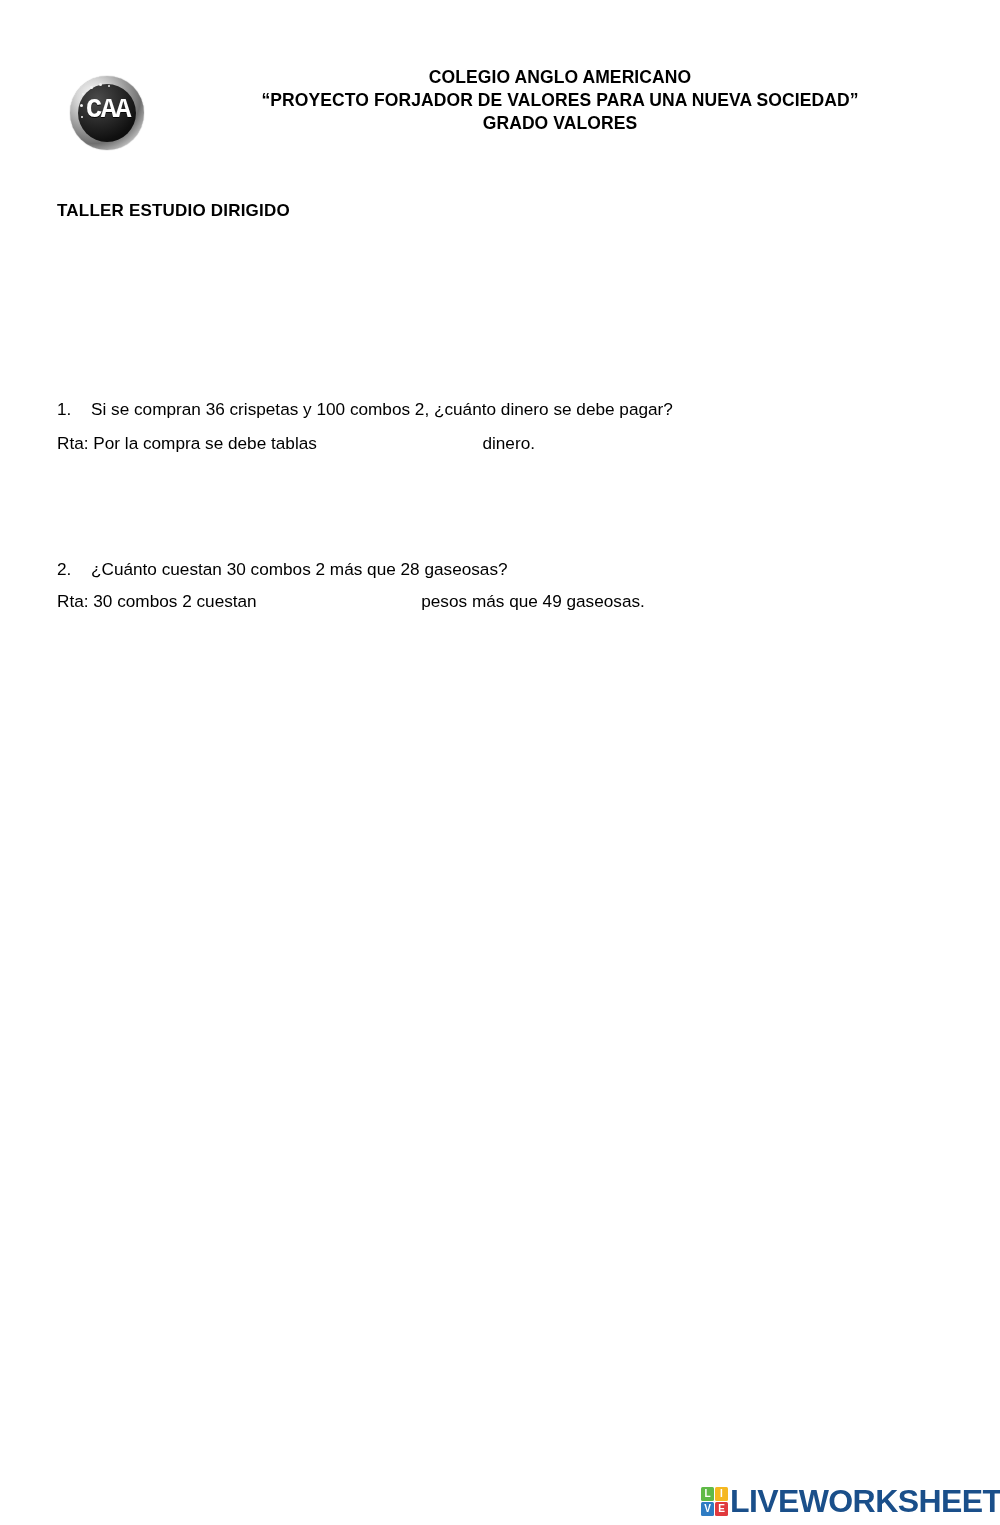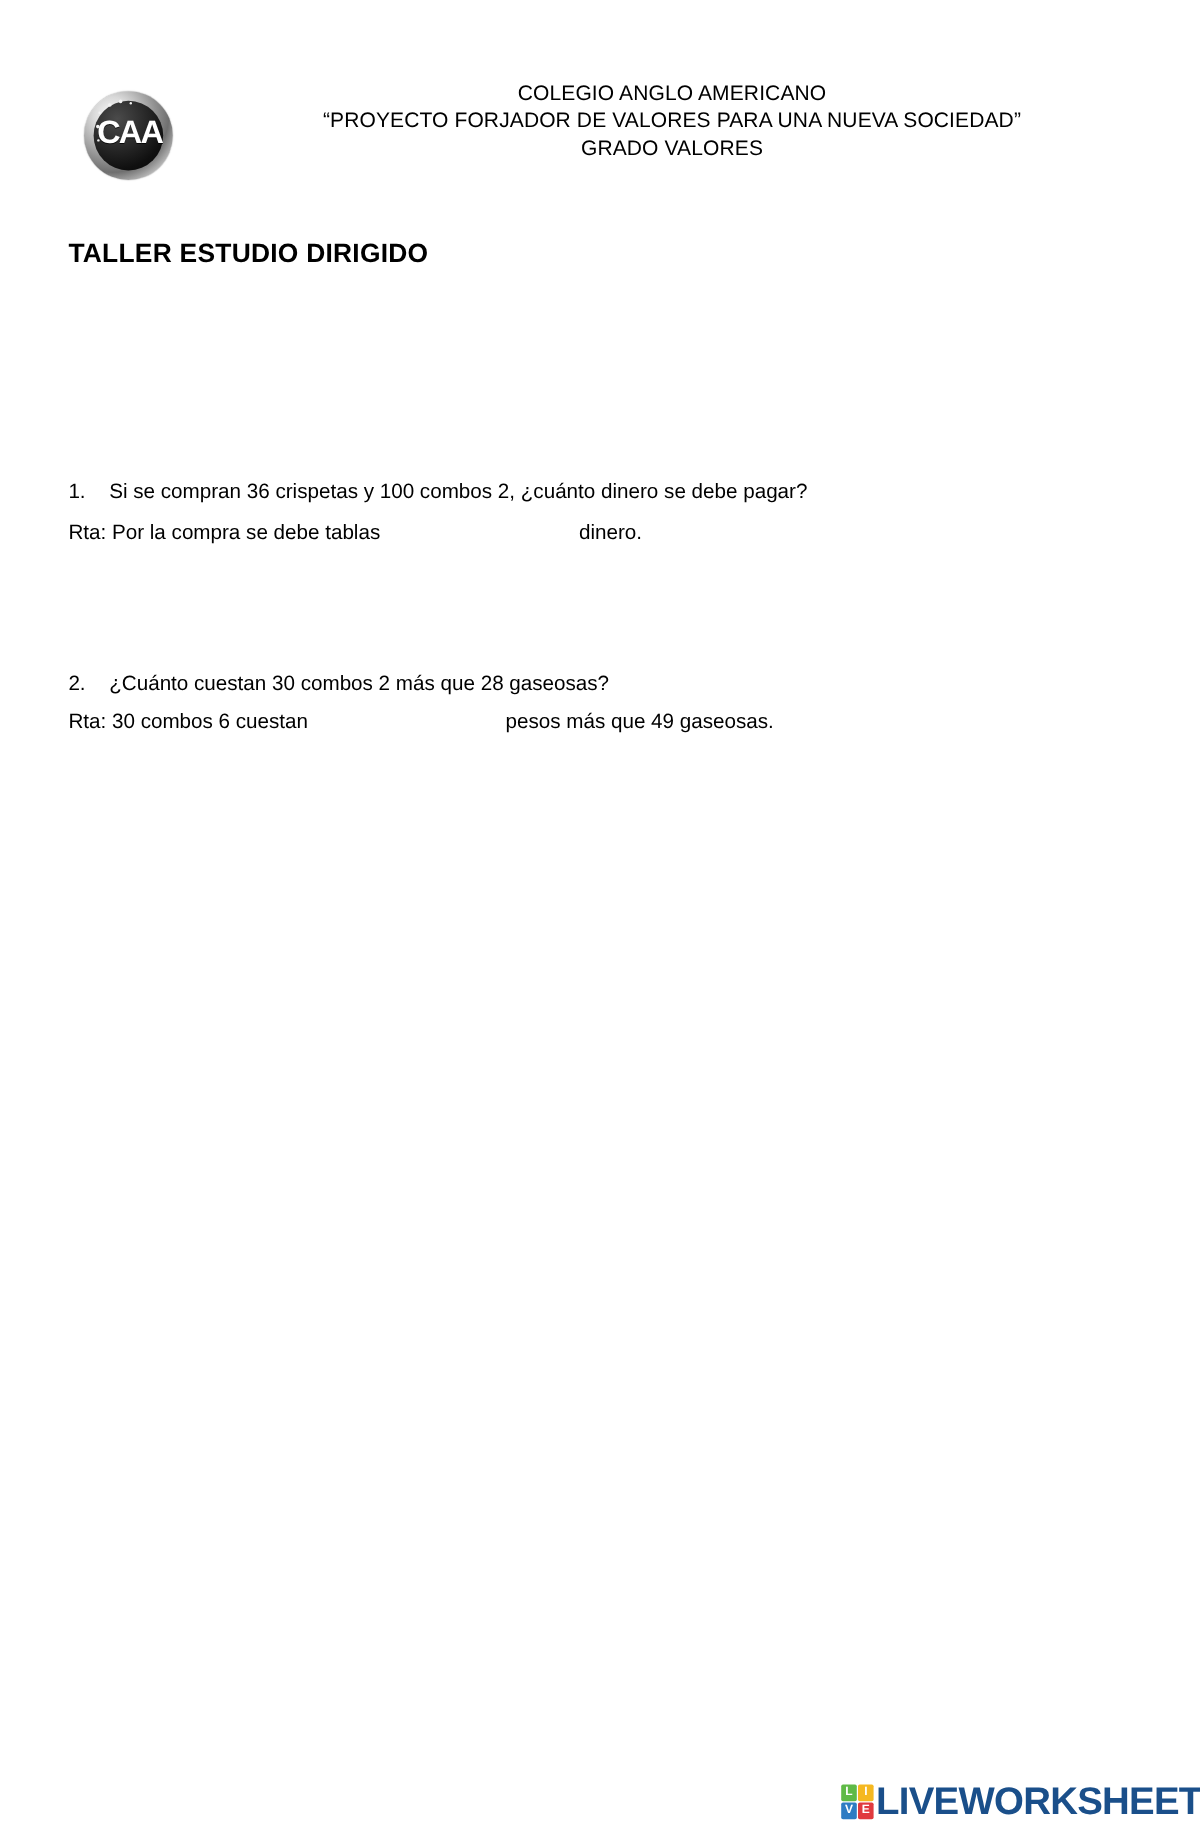--- a/index.html
+++ b/index.html
@@ -71,52 +71,52 @@
   .school-logo .s4 { left: 16px; top: 19px;  width: 2px; height: 2px; }
   .school-logo .s5 { left: 14px; top: 30px;  width: 3px; height: 3px; }
   .school-logo .s6 { left: 15px; top: 42px;  width: 2px; height: 2px; }
 
   .school-logo .caa {
     position: absolute;
     left: 0;
     top: 23px;
     width: 84px;
     text-align: center;
-    font-family: Liberation Sans, sans-serif;
+    font-family: Liberation Mono, monospace;
     font-weight: bold;
     font-size: 27px;
     line-height: 27px;
     letter-spacing: -1.5px;
     color: #ffffff;
     text-shadow: 0 1px 0 rgba(0,0,0,0.8);
   }
 
   .header-lines {
     position: absolute;
     left: 160px;
     top: 0;
     width: 800px;
     text-align: center;
   }
 
   .header-lines .hline {
-    font-weight: normal;
+    font-weight: bold;
     font-size: 17.5px;
     line-height: 23px;
     letter-spacing: 0.1px;
     white-space: nowrap;
   }
 
   
   .doc-title {
     position: absolute;
     left: 57px;
     top: 200px;
     font-weight: bold;
-    font-size: 22px;
+    font-size: 17px;
     line-height: 22px;
     letter-spacing: 0.2px;
   }
 
   .instructions {
     position: absolute;
     left: 57px;
     top: 268px;
     width: 890px;
     font-weight: bold;
@@ -258,21 +258,21 @@
     <span>Rta: Por la compra se debe tablas</span>
     <input class="blank blank-1" type="text" placeholder="" style="">
     <span>dinero.</span>
   </div>
 
   <div class="question q2">
     <span class="qnum">2.</span><span>¿Cuánto cuestan 30 combos 2 más que 28 gaseosas?</span>
   </div>
 
   <div class="answer a2">
-    <span>Rta: 30 combos 6 cuestan</span>
+    <span>Rta: 30 combos 2 cuestan</span>
     <input class="blank blank-2" type="text" placeholder="" style="">
     <span>pesos más que 49 gaseosas.</span>
   </div>
 
   <div class="lw-logo">
     <div class="lw-blocks">
       <div class="blk" style="background: rgb(95, 186, 71);">L</div>
       <div class="blk" style="background: rgb(245, 184, 32);">I</div>
       <div class="blk" style="background: rgb(46, 124, 195);">V</div>
       <div class="blk" style="background: rgb(224, 58, 62);">E</div>

